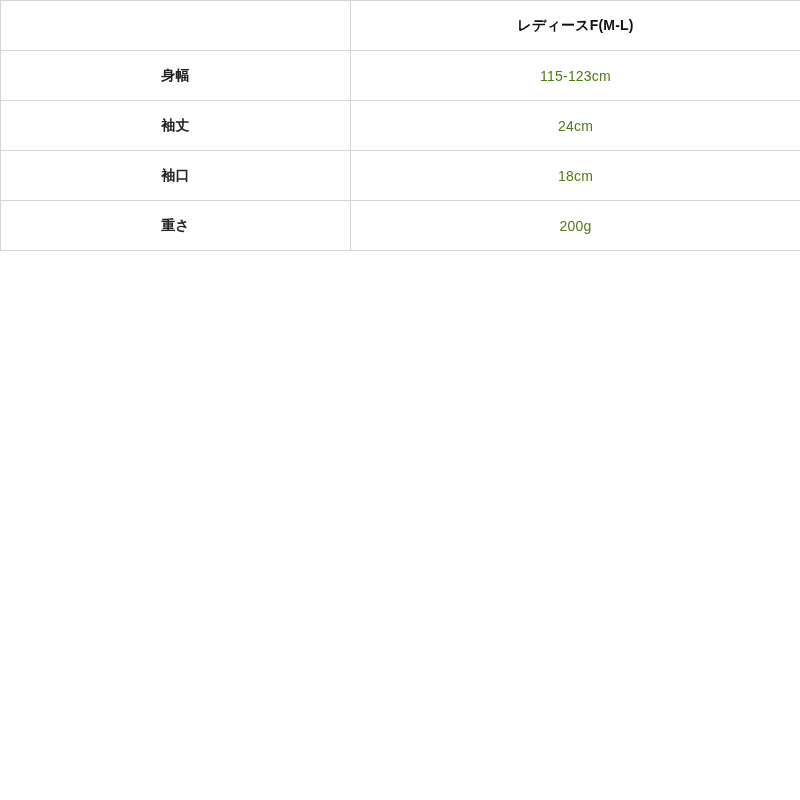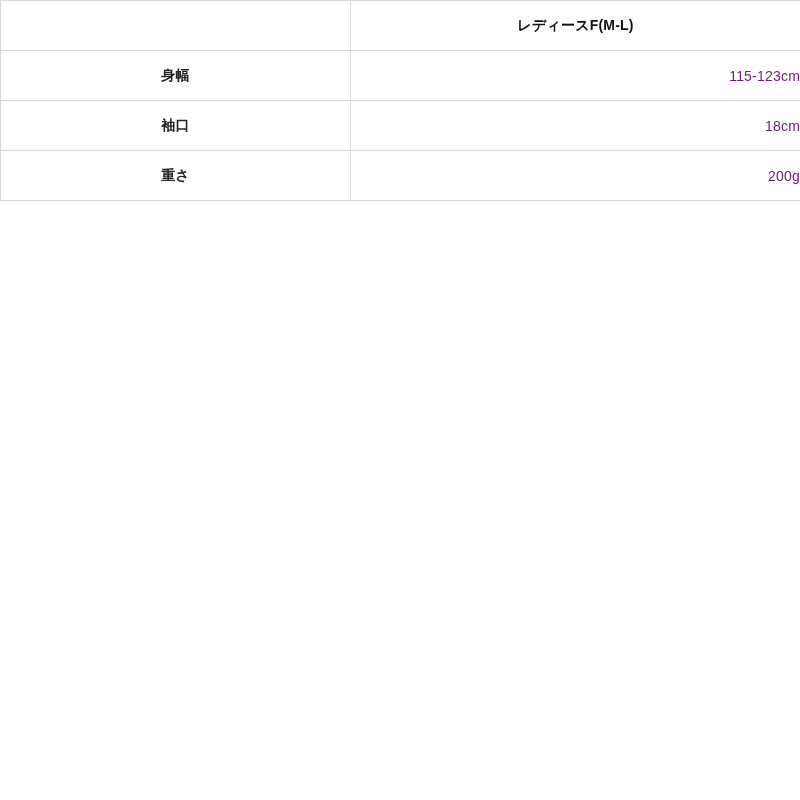--- a/index.html
+++ b/index.html
@@ -54,22 +54,21 @@
     font-size: 14px;
     color: #111111;
   }
   table.size-table td.row-label {
     font-size: 14px;
     color: #222222;
     font-weight: bold;
   }
   table.size-table td.row-value {
     font-size: 14px;
-    color: #701a75;
-    text-align: right;
+    color: #4d7c0f;
   }
   
   table.size-table tr { height: 49px; }
 </style>
 </head>
 <body>
 
 <div class="page">
   <table class="size-table">
     <colgroup>
@@ -81,20 +80,24 @@
         <th class="header-label"></th>
         <th class="header-value">レディースF(M-L)</th>
       </tr>
     </thead>
     <tbody>
       <tr>
         <td class="row-label">身幅</td>
         <td class="row-value">115-123cm</td>
       </tr>
       <tr>
+        <td class="row-label">袖丈</td>
+        <td class="row-value">24cm</td>
+      </tr>
+      <tr>
         <td class="row-label">袖口</td>
         <td class="row-value">18cm</td>
       </tr>
       <tr>
         <td class="row-label">重さ</td>
         <td class="row-value">200g</td>
       </tr>
     </tbody>
   </table>
 </div>

